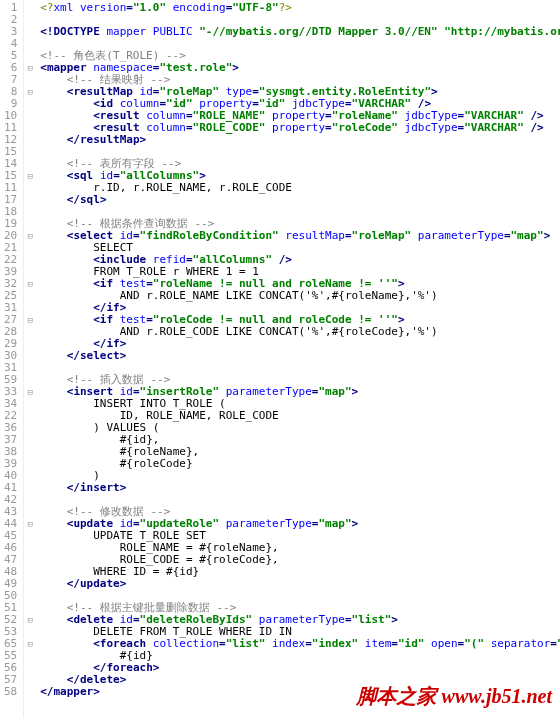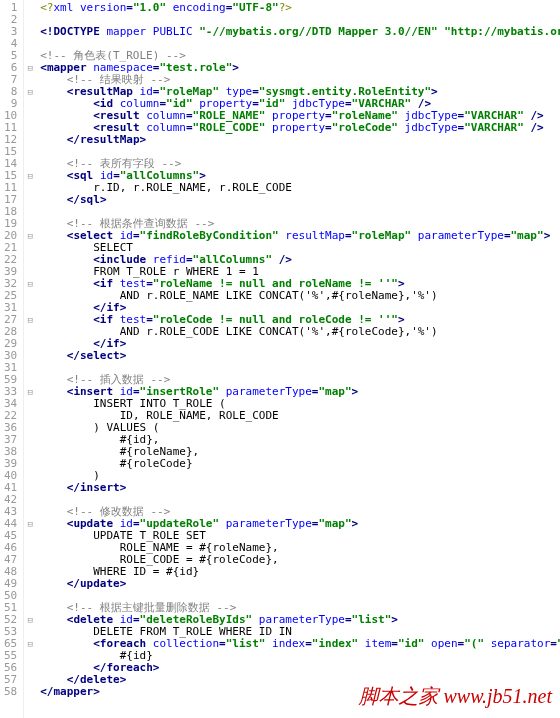--- a/index.html
+++ b/index.html
@@ -10,21 +10,21 @@
 .fold{width:12px;background:#fff;padding:2px 0;line-height:12px}
 .fold div{height:12px;text-align:center;color:#999;font-size:9px}
 .code{flex:1;padding:2px 0 2px 4px;line-height:12px;white-space:pre;overflow:hidden}
 .code div{height:12px}
 .pi{color:#808000}
 .tag{color:#000080;font-weight:bold}
 .attr{color:#0000ff}
 .val{color:#008000;font-weight:bold}
 .cm{color:#808080;}
 .txt{color:#000}
-.watermark{position:absolute;bottom:8px;right:8px;font-family:"SimSun",serif;font-size:20px;color:#c00;font-style:italic;font-weight:normal}
+.watermark{position:absolute;bottom:8px;right:8px;font-family:"SimSun",serif;font-size:20px;color:#c00;font-style:italic;font-weight:bold}
 </style>
 </head>
 <body>
 
 <div class="editor">
   <div class="gutter" id="gutter">
       <div>1</div>
       <div>2</div>
       <div>3</div>
       <div>4</div>

